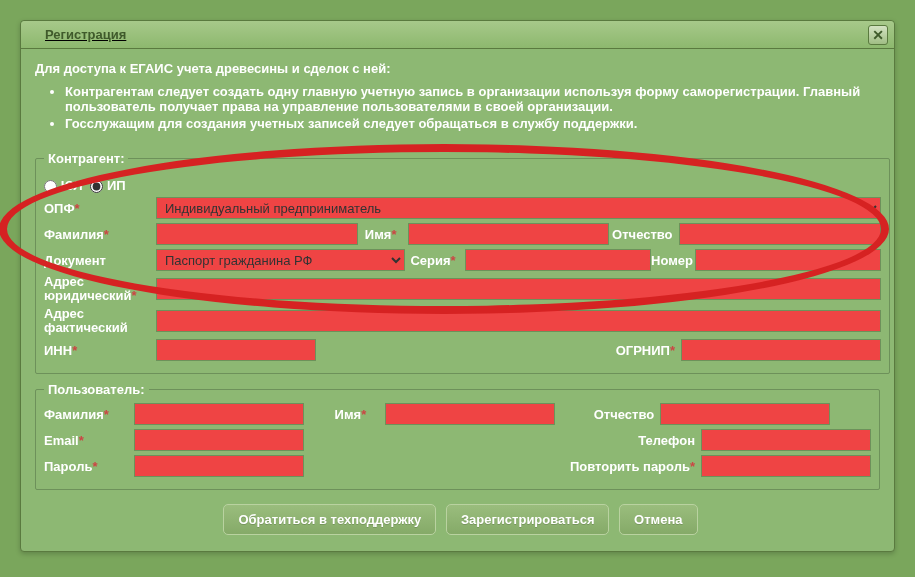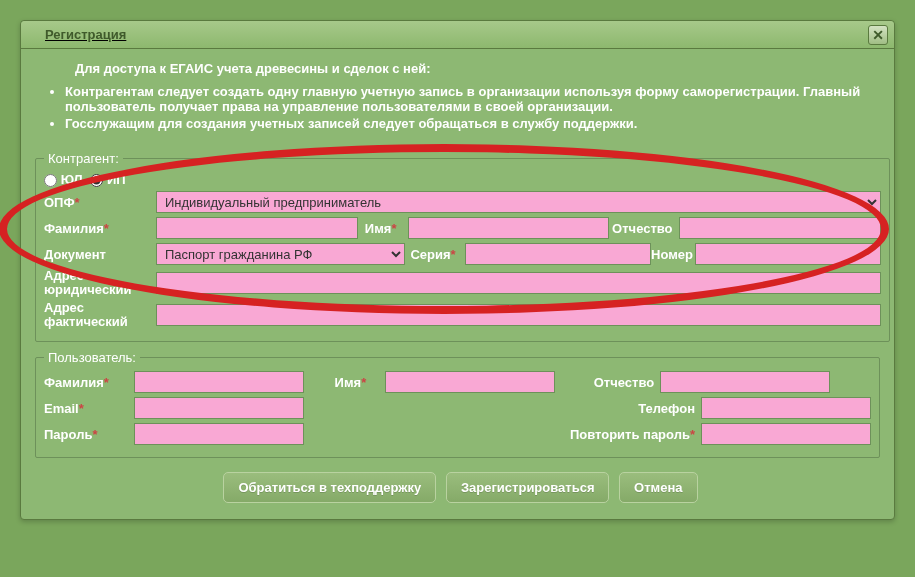--- a/index.html
+++ b/index.html
@@ -44,49 +44,49 @@
     text-align: center;
     line-height: 18px;
     cursor: pointer;
     font-size: 14px;
   }
   .dialog-body {
     padding: 12px 14px;
     color: #fff;
     position: relative;
   }
-  .intro { margin-bottom: 8px; font-weight: bold; margin-left: 40px; }
+  .intro { margin-bottom: 8px; font-weight: bold; }
   ul { padding-left: 30px; margin-bottom: 20px; }
   li { color: #fff; margin-bottom: 2px; font-weight: bold; }
   fieldset {
     border: 1px solid #6d915a;
     border-radius: 2px;
     padding: 6px 8px 8px 8px;
     margin-bottom: 8px;
   }
-  legend { color: #fff; padding: 0 4px; font-weight: normal; }
-  .radio-row { margin-bottom: 4px; }
+  legend { color: #fff; padding: 0 4px; font-weight: bold; }
+  .radio-row { margin-bottom: 4px; margin-top: 6px; }
   .radio-row label { color: #fff; font-weight: bold; margin-right: 4px; }
   .radio-row input { vertical-align: middle; accent-color: #333; }
   .form-row {
     display: flex;
     align-items: center;
     margin-bottom: 4px;
     gap: 0;
   }
   .lbl {
     color: #fff;
     font-weight: bold;
     flex-shrink: 0;
     padding-right: 4px;
   }
   .lbl-wide { width: 112px; }
   .req { color: #c44; }
   input[type=text], select {
-    background: #f9a8d4;
+    background: #ef4444;
     border: 1px solid #6d915a;
     height: 22px;
     padding: 2px 4px;
     font-size: 13px;
     color: #333;
   }
   select { width: 100%; }
   .full { flex: 1; }
   .user-lbl { width: 90px; text-align: left; }
   .btn-row {
@@ -176,20 +176,27 @@
       <div class="form-row">
         <span class="lbl lbl-wide" style="line-height:14px"><span>Адрес юридический</span><span class="req">*</span></span>
         <input type="text" class="full" style="">
       </div>
 
       <div class="form-row">
         <span class="lbl lbl-wide" style="line-height:14px">Адрес фактический</span>
         <input type="text" class="full" style="">
       </div>
 
+      <div class="form-row">
+        <span class="lbl lbl-wide"><span>ИНН</span><span class="req">*</span></span>
+        <input type="text" style="width: 160px;">
+        <span style="flex:1"></span>
+        <span class="lbl" style="text-align:right;padding-right:6px"><span>ОГРНИП</span><span class="req">*</span></span>
+        <input type="text" style="width: 200px;">
+      </div>
     </fieldset>
 
     <fieldset>
       <legend>Пользователь:</legend>
 
       <div class="form-row">
         <span class="lbl user-lbl"><span>Фамилия</span><span class="req">*</span></span>
         <input type="text" style="width: 170px;">
         <span style="flex:0.3"></span>
         <span class="lbl" style="width:50px"><span>Имя</span><span class="req">*</span></span>

